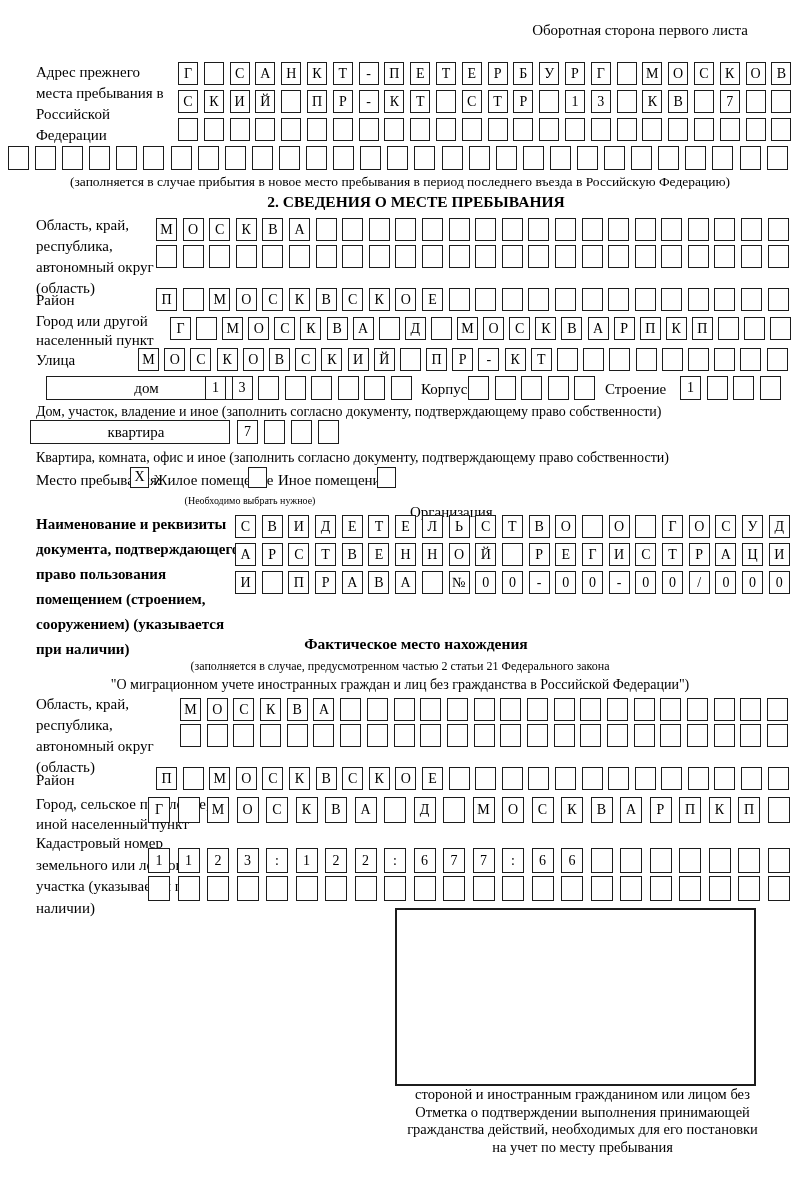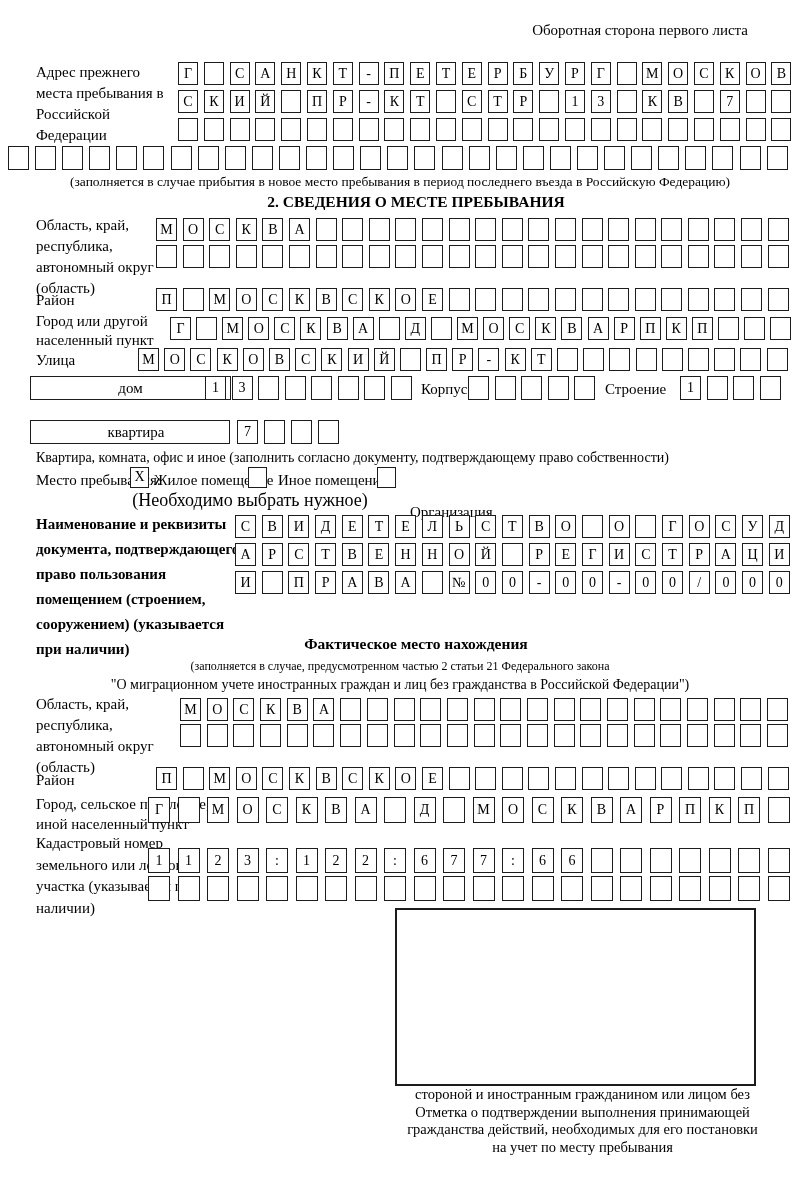--- a/index.html
+++ b/index.html
@@ -283,21 +283,21 @@
       <span class="cell"></span>
       <span class="cell"></span>
       <span class="cell"></span>
       <span class="cell"></span>
       <span class="cell"></span>
       <span class="cell"></span>
       <span class="cell"></span>
       <span class="cell"></span>
     </div>
 
-  <div class="wbox" style="left:30px; top:376px; width:201px;">дом</div>
+  <div class="wbox" style="left:46px; top:376px; width:201px;">дом</div>
   <div class="cellrow" style="left:205px; top:376px; --g:5.5px; --ch:24px;">
       <span class="cell">1</span>
       <span class="cell">3</span>
       <span class="cell"></span>
       <span class="cell"></span>
       <span class="cell"></span>
       <span class="cell"></span>
       <span class="cell"></span>
       <span class="cell"></span>
     </div>
@@ -309,38 +309,39 @@
       <span class="cell"></span>
       <span class="cell"></span>
     </div>
   <div class="lbl" style="left:605px; top:379px;">Строение</div>
   <div class="cellrow" style="left:680px; top:376px; --g:5.5px; --ch:24px;">
       <span class="cell">1</span>
       <span class="cell"></span>
       <span class="cell"></span>
       <span class="cell"></span>
     </div>
+  <div class="cap" style="left:36px; top:403px; font-size:14px;">Дом, участок, владение и иное (заполнить согласно документу, подтверждающему право собственности)</div>
 
   <div class="wbox" style="left:30px; top:420px; width:200px;padding-left:12px;">квартира</div>
   <div class="cellrow" style="left:237px; top:420px; --g:6px; --ch:24px;">
       <span class="cell">7</span>
       <span class="cell"></span>
       <span class="cell"></span>
       <span class="cell"></span>
     </div>
   <div class="cap" style="left:36px; top:449px; font-size:14px;">Квартира, комната, офис и иное (заполнить согласно документу, подтверждающему право собственности)</div>
 
   <div class="lbl" style="left:36px; top:470px;">Место пребывания:</div>
   <div class="chk" style="left:130px; top:467px;">X</div>
   <div class="lbl" style="left:154px; top:470px;">Жилое помещение</div>
   <div class="chk" style="left:248px; top:467px;"></div>
   <div class="lbl" style="left:278px; top:470px;">Иное помещение</div>
   <div class="chk" style="left:377px; top:467px;"></div>
   <div class="lbl" style="left:410px; top:470px;margin-top:32px;">Организация</div>
-  <div class="cap center" style="left:100px; top:492px; width:300px; font-size:18px;">(Необходимо выбрать нужное)</div>
+  <div class="cap center" style="left:100px; top:492px; width:300px; font-size:10px;">(Необходимо выбрать нужное)</div>
 
   <div class="lbl" style="left:36px; top:512px; width:210px; line-height:25px;font-weight:bold;">Наименование и реквизиты документа, подтверждающего право пользования помещением (строением, сооружением) (указывается при наличии)</div>
   <div class="cellrow" style="left:235px; top:515px; --g:5.7px;">
       <span class="cell">С</span>
       <span class="cell">В</span>
       <span class="cell">И</span>
       <span class="cell">Д</span>
       <span class="cell">Е</span>
       <span class="cell">Т</span>
       <span class="cell">Е</span>

